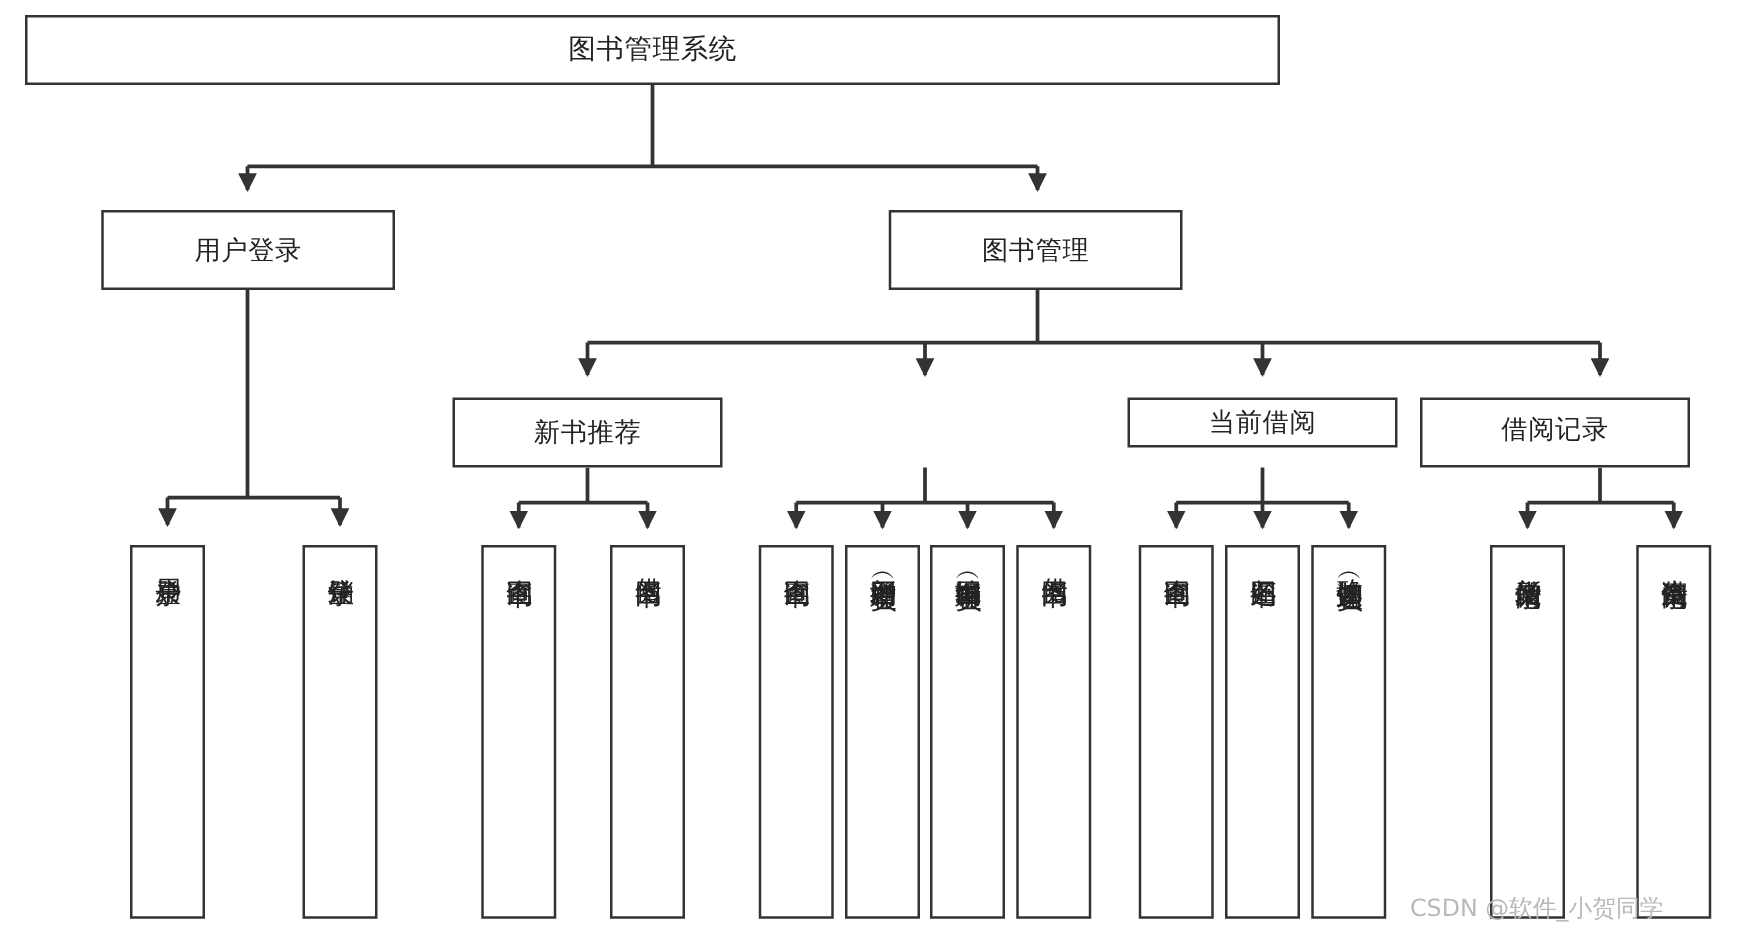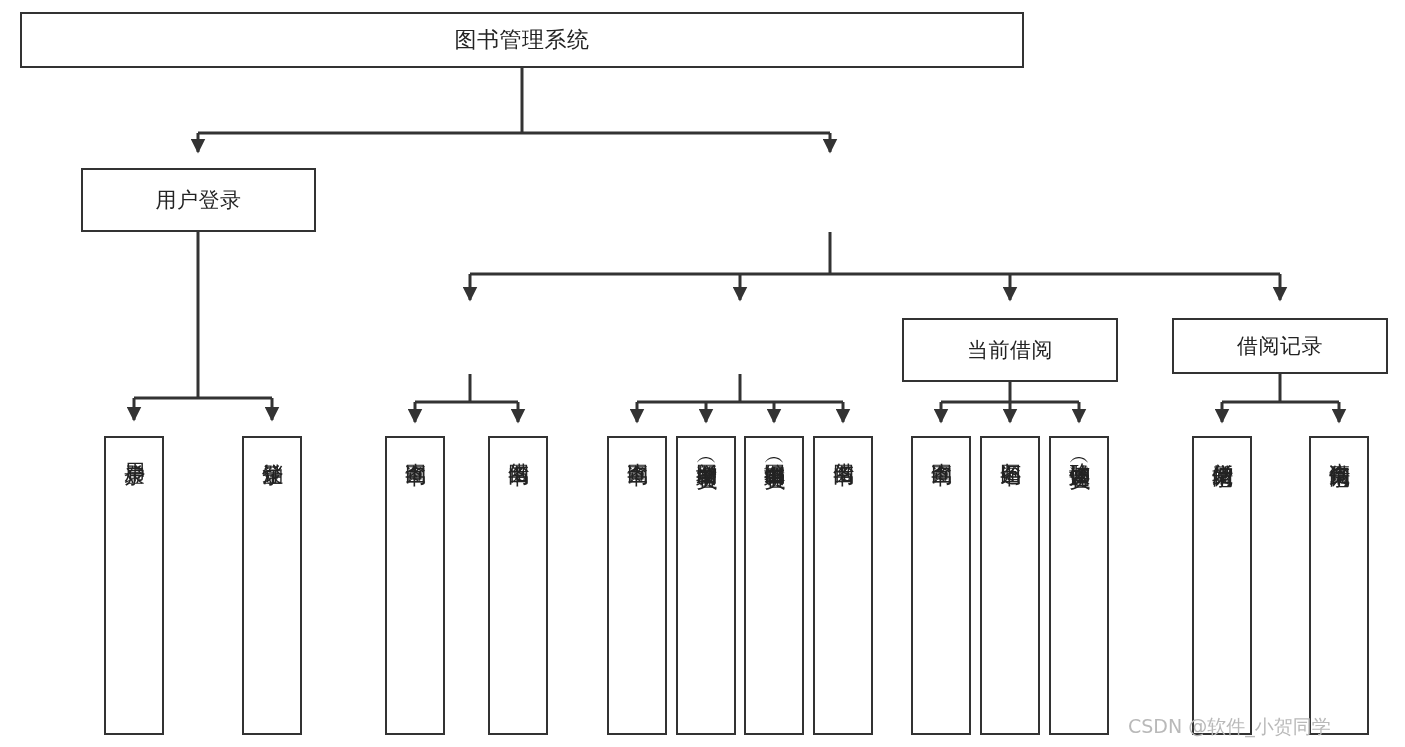--- a/index.html
+++ b/index.html
@@ -127,28 +127,34 @@
   </svg>
 
   <div class="node root" style="left:20px; top:12px; width:1004px; height:56px;">
     <span class="label">图书管理系统</span>
   </div>
 
   <div class="node" style="left:81px; top:168px; width:235px; height:64px;">
     <span class="label">用户登录</span>
   </div>
 
-
-
-
-  <div class="node" style="left:902px; top:318px; width:216px; height:64px;">
+  <div class="node" style="left:711px; top:168px; width:235px; height:64px;">
+    <span class="label">图书管理</span>
+  </div>
+
+  <div class="node" style="left:362px; top:318px; width:216px; height:56px;">
+    <span class="label">新书推荐</span>
+  </div>
+
+
+  <div class="node" style="left:902px; top:318px; width:216px; height:40px;">
     <span class="label">当前借阅</span>
   </div>
 
-  <div class="node" style="left:1172px; top:318px; width:216px; height:56px;">
+  <div class="node" style="left:1136px; top:318px; width:216px; height:56px;font-family:Liberation Mono, monospace;">
     <span class="label">借阅记录</span>
   </div>
 
   <div class="node leaf" style="left:104px; top:436px; width:60px; height:299px;">
     <span class="label">用户登录</span>
   </div>
 
   <div class="node leaf" style="left:242px; top:436px; width:60px; height:299px;">
     <span class="label">注销登录</span>
   </div>

